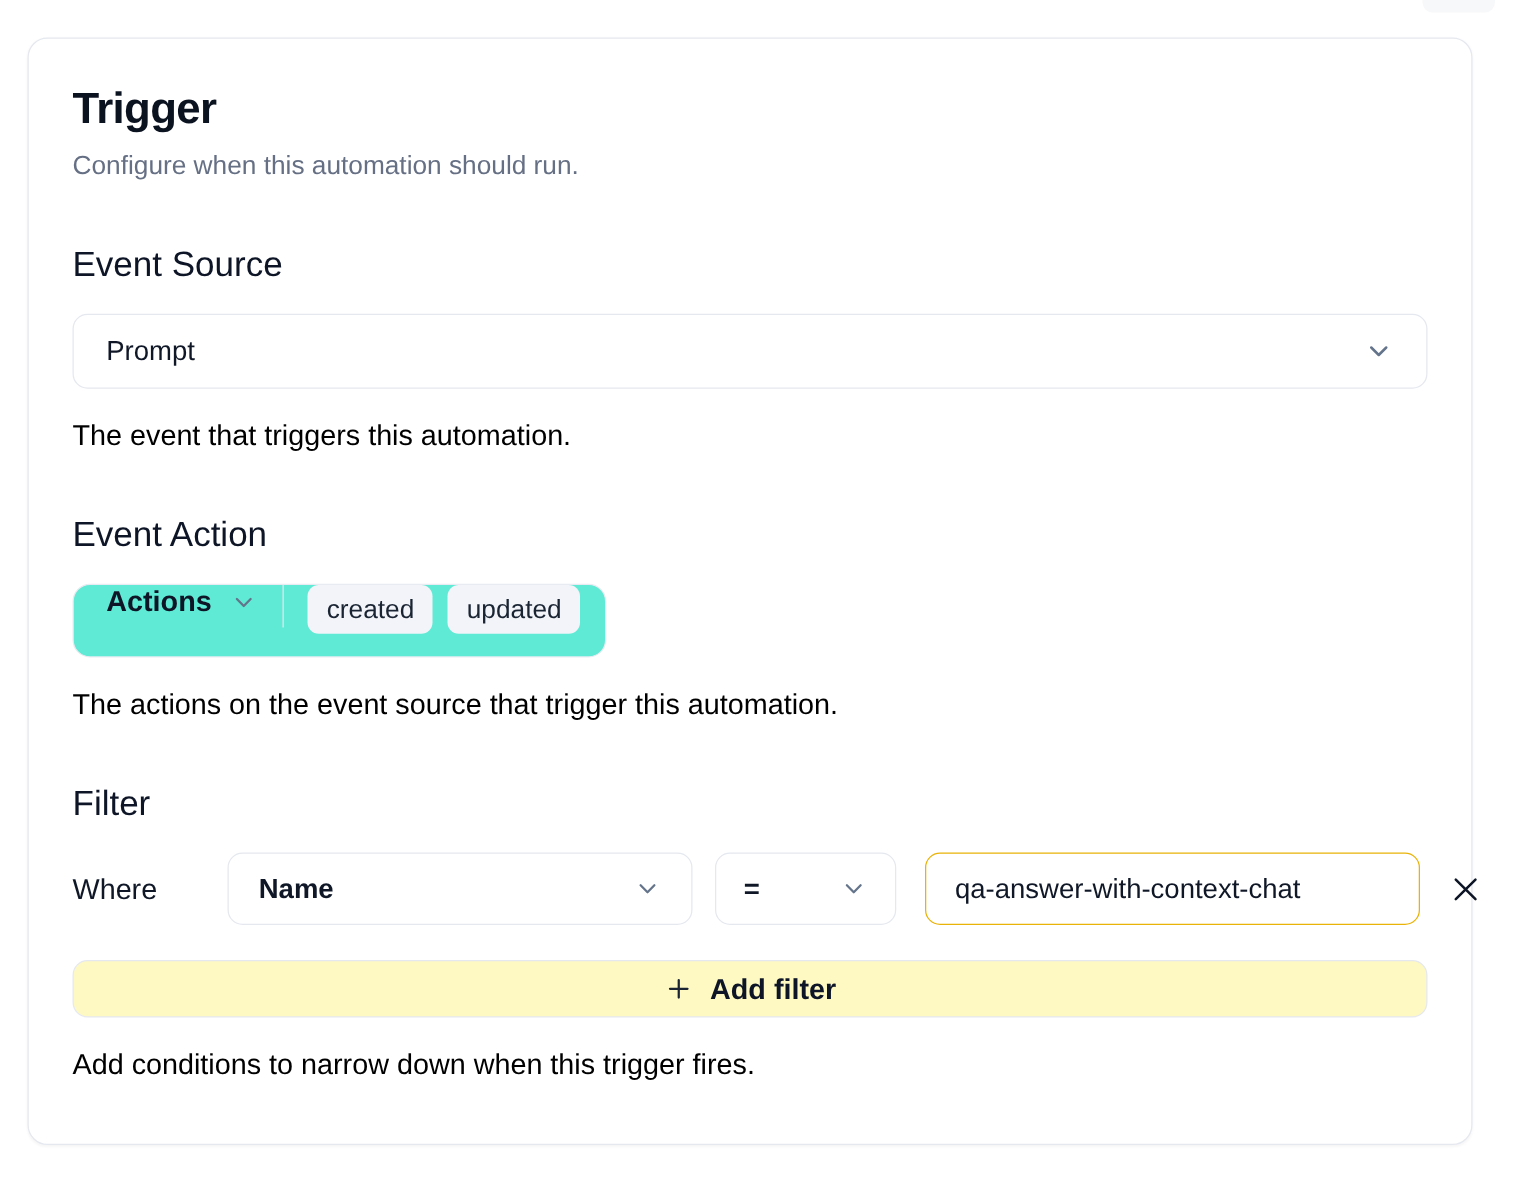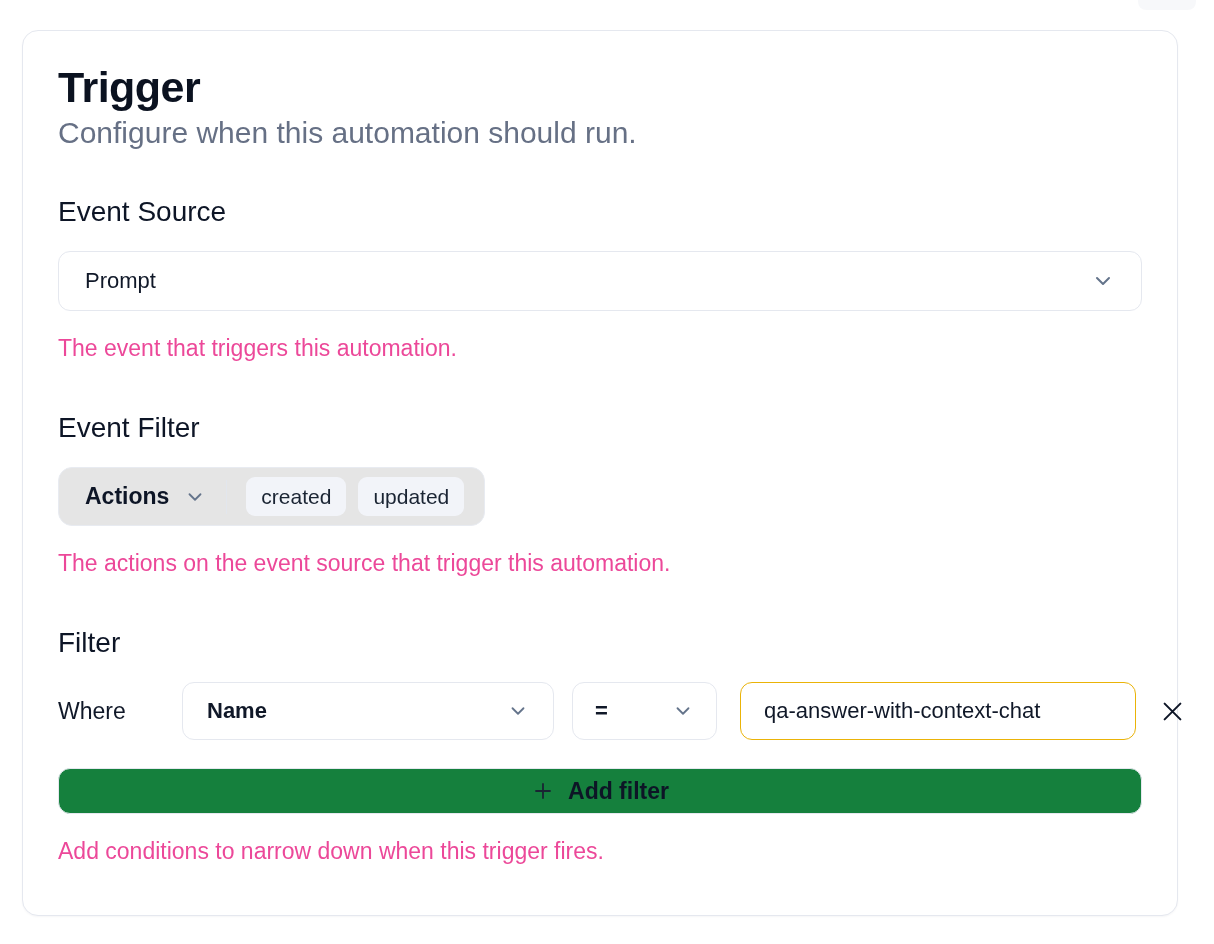--- a/index.html
+++ b/index.html
@@ -24,29 +24,29 @@
     left: 22px; top: 30px;
     width: 1156px; height: 886px;
     background: #ffffff;
     border: 1px solid #e5e8ef;
     border-radius: 16px;
     box-shadow: 0 1px 2px rgba(16,24,40,.04);
     padding: 36px 35px 40px 35px;
   }
   h1.title {
     margin: 0;
-    font-size: 43px;
+    font-size: 35px;
     line-height: 40px;
     font-weight: 700;
     letter-spacing: -0.5px;
     color: #0b1220;
   }
   .subtitle {
     margin: 12px 0 0;
-    font-size: 30px;
+    font-size: 21px;
     line-height: 27px;
     color: #667085;
   }
   .field { margin-top: 52px; }
   .label {
     font-size: 28px;
     line-height: 27px;
     font-weight: 400;
     color: #0d1526;
     margin-bottom: 26px;
@@ -65,31 +65,31 @@
   .select-main {
     height: 60px;
     padding: 0 26px;
     width: 100%;
   }
   .chev { display: flex; align-items: center; flex: none; }
   .help {
     margin: 24px 0 0;
     font-size: 23px;
     line-height: 27px;
-    color: #ec4899;
+    color: #000000;
   }
   
   .action-box {
     display: inline-flex;
-    align-items: center;
+    align-items: flex-start;
     height: 59px;
     border: 1px solid #e8ebf1;
     border-radius: 14px;
     padding: 0 20px 0 26px;
-    background: #e5e5e5;
+    background: #5eead4;
   }
   .action-dd {
     display: inline-flex;
     align-items: center;
     gap: 15px;
     font-size: 23px;
     font-weight: 600;
     color: #0d1526;
     cursor: pointer;
   }
@@ -162,21 +162,21 @@
     cursor: pointer;
   }
   .add-filter {
     margin-top: 28px;
     width: 100%;
     height: 46px;
     display: flex;
     align-items: center;
     justify-content: center;
     gap: 13px;
-    background: #15803d;
+    background: #fef9c3;
     border: 1px solid #e5e8ef;
     border-radius: 12px;
     font-family: inherit;
     font-size: 23px;
     font-weight: 600;
     color: #0d1526;
     cursor: pointer;
   }
 </style>
 </head>
@@ -196,21 +196,21 @@
       <span class="chev">
         <svg width="24" height="24" viewBox="0 0 24 24" fill="none" stroke="#64748b" stroke-width="2" stroke-linecap="round" stroke-linejoin="round">
             <path d="M6 9l6 6 6-6"></path>
           </svg>
       </span>
     </div>
     <p class="help">The event that triggers this automation.</p>
   </div>
 
   <div class="field">
-    <div class="label">Event Filter</div>
+    <div class="label">Event Action</div>
     <div class="action-box">
       <span class="action-dd">
         <span>Actions</span>
         <span class="chev">
           <svg width="22" height="22" viewBox="0 0 24 24" fill="none" stroke="#64748b" stroke-width="2" stroke-linecap="round" stroke-linejoin="round">
               <path d="M6 9l6 6 6-6"></path>
             </svg>
         </span>
       </span>
       <span class="vdiv"></span>

